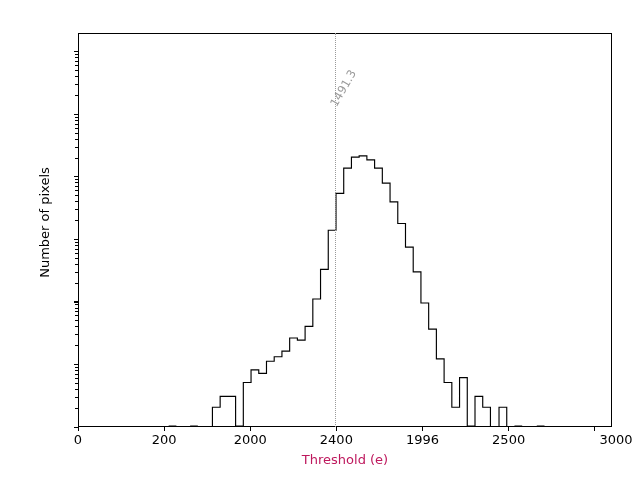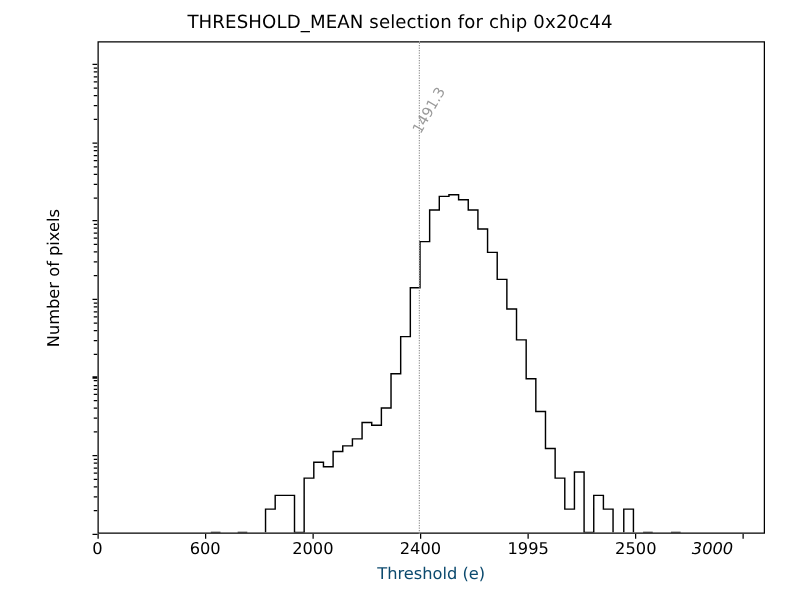--- a/index.html
+++ b/index.html
@@ -46,21 +46,21 @@
     display: block;
   }
   
   #xlabel {
     position: absolute;
     left: 78px;
     top: 452px;
     width: 534px;
     text-align: center;
     font-size: 13px;
-    color: #0c4a6e;
+    color: #be185d;
   }
   #ylabel {
     position: absolute;
     left: -86px;
     top: 215px;
     width: 260px;
     text-align: center;
     font-size: 13px;
     color: #000000;
     transform: rotate(-90deg);
@@ -109,21 +109,20 @@
     white-space: nowrap;
     transform-origin: left bottom;
     transform: rotate(-60deg);
   }
 </style>
 </head>
 <body>
 
 <div id="figure">
 
-  <div id="chart-title">THRESHOLD_MEAN selection for chip 0x20c44</div>
 
   <div id="ylabel">Number of pixels</div>
   <div id="xlabel">Threshold (e)</div>
 
   <div id="ticks-layer">
       <div class="ytick-major" style="top: 426.5px;"></div>
       <div class="ytick-minor" style="top: 407.677px;"></div>
       <div class="ytick-minor" style="top: 396.666px;"></div>
       <div class="ytick-minor" style="top: 388.854px;"></div>
       <div class="ytick-minor" style="top: 382.794px;"></div>
@@ -173,31 +172,31 @@
       <div class="ytick-minor" style="top: 76.2062px;"></div>
       <div class="ytick-minor" style="top: 70.1465px;"></div>
       <div class="ytick-minor" style="top: 65.1953px;"></div>
       <div class="ytick-minor" style="top: 61.0092px;"></div>
       <div class="ytick-minor" style="top: 57.383px;"></div>
       <div class="ytick-minor" style="top: 54.1844px;"></div>
       <div class="ytick-major" style="top: 51.3232px;"></div>
       <div class="xtick-major" style="left: 77.5px;"></div>
       <div class="xtick-label" style="left: 78px;">0</div>
       <div class="xtick-major" style="left: 163.629px;"></div>
-      <div class="xtick-label" style="left: 164.129px;">600</div>
+      <div class="xtick-label" style="left: 164.129px;">200</div>
       <div class="xtick-major" style="left: 249.758px;"></div>
       <div class="xtick-label" style="left: 250.258px;">2000</div>
       <div class="xtick-major" style="left: 335.887px;"></div>
       <div class="xtick-label" style="left: 336.387px;">2400</div>
       <div class="xtick-major" style="left: 422.016px;"></div>
-      <div class="xtick-label" style="left: 422.516px;">1995</div>
+      <div class="xtick-label" style="left: 422.516px;">1996</div>
       <div class="xtick-major" style="left: 508.145px;"></div>
       <div class="xtick-label" style="left: 508.645px;">2500</div>
       <div class="xtick-major" style="left: 594.274px;"></div>
-      <div class="xtick-label" style="left: 570px; font-style: italic;">3000</div>
+      <div class="xtick-label" style="left: 616px;">3000</div>
     </div>
 
   <div id="plot-frame">
     <svg id="plot-canvas" viewBox="0 0 534 394" preserveAspectRatio="none">
         <path d="M 90.00 394.00 L 90.00 394.00 L 97.76 394.00 L 97.76 394.00 M 111.54 394.00 L 111.54 394.00 L 119.29 394.00 L 119.29 394.00 M 133.93 394.00 L 133.93 375.18 L 141.68 375.18 L 141.68 364.17 L 149.43 364.17 L 149.43 364.17 L 157.19 364.17 L 157.19 394.00 L 164.94 394.00 L 164.94 350.29 L 172.69 350.29 L 172.69 337.53 L 180.44 337.53 L 180.44 341.16 L 188.19 341.16 L 188.19 328.88 L 195.94 328.88 L 195.94 324.35 L 203.70 324.35 L 203.70 318.71 L 211.45 318.71 L 211.45 305.52 L 219.20 305.52 L 219.20 307.70 L 226.95 307.70 L 226.95 293.82 L 234.70 293.82 L 234.70 266.35 L 242.45 266.35 L 242.45 236.52 L 250.20 236.52 L 250.20 197.27 L 257.96 197.27 L 257.96 160.12 L 265.71 160.12 L 265.71 134.74 L 273.46 134.74 L 273.46 123.73 L 281.21 123.73 L 281.21 122.47 L 288.96 122.47 L 288.96 126.45 L 296.71 126.45 L 296.71 134.74 L 304.47 134.74 L 304.47 149.94 L 312.22 149.94 L 312.22 168.77 L 319.97 168.77 L 319.97 190.45 L 327.72 190.45 L 327.72 214.22 L 335.47 214.22 L 335.47 239.11 L 343.22 239.11 L 343.22 270.33 L 350.98 270.33 L 350.98 296.69 L 358.73 296.69 L 358.73 326.52 L 366.48 326.52 L 366.48 350.29 L 374.23 350.29 L 374.23 375.18 L 381.98 375.18 L 381.98 345.34 L 389.73 345.34 L 389.73 394.00 L 397.49 394.00 L 397.49 364.17 L 405.24 364.17 L 405.24 375.18 L 412.99 375.18 L 412.99 394.00 M 421.60 394.00 L 421.60 375.18 L 429.35 375.18 L 429.35 394.00 M 437.10 394.00 L 437.10 394.00 L 444.86 394.00 L 444.86 394.00 M 459.50 394.00 L 459.50 394.00 L 467.25 394.00 L 467.25 394.00" fill="none" stroke="#000000" stroke-width="1.15" stroke-linejoin="miter" vector-effect="non-scaling-stroke"></path>
       </svg>
   </div>
 
   <div id="marker-line" style="left: 334.888px; height: 393.5px; border-left-color: rgb(154, 154, 154);"></div>
   <div id="marker-label" style="left: 338.888px; top: 95px; color: rgb(154, 154, 154); transform: rotate(-60deg);">1491.3</div>

